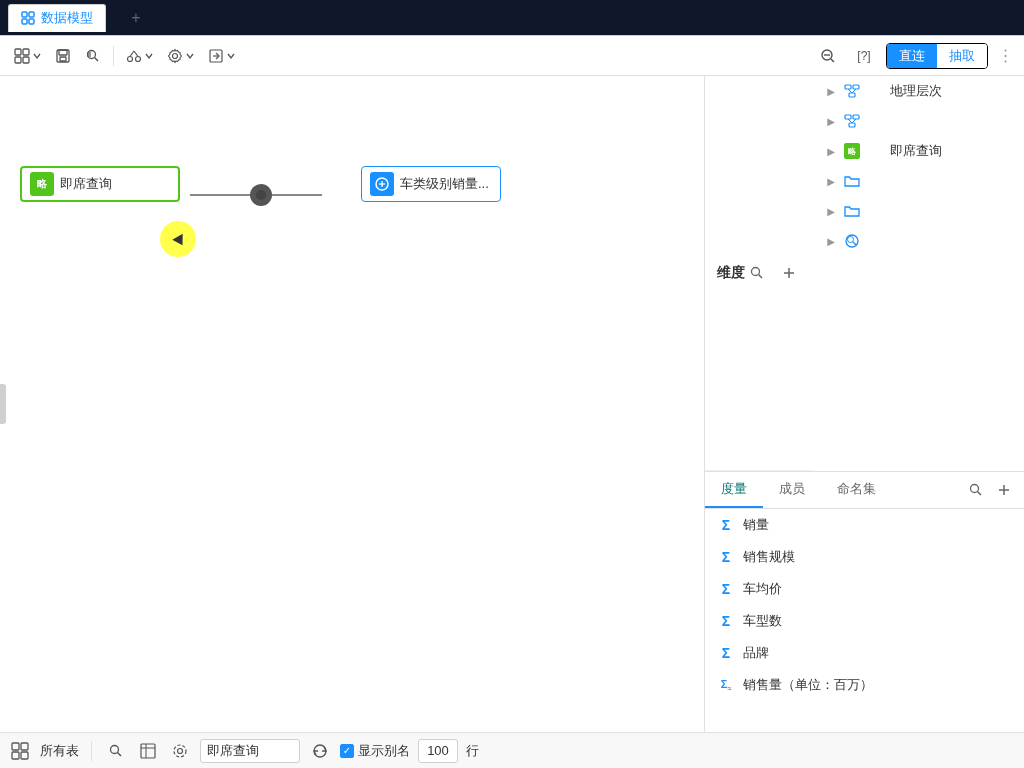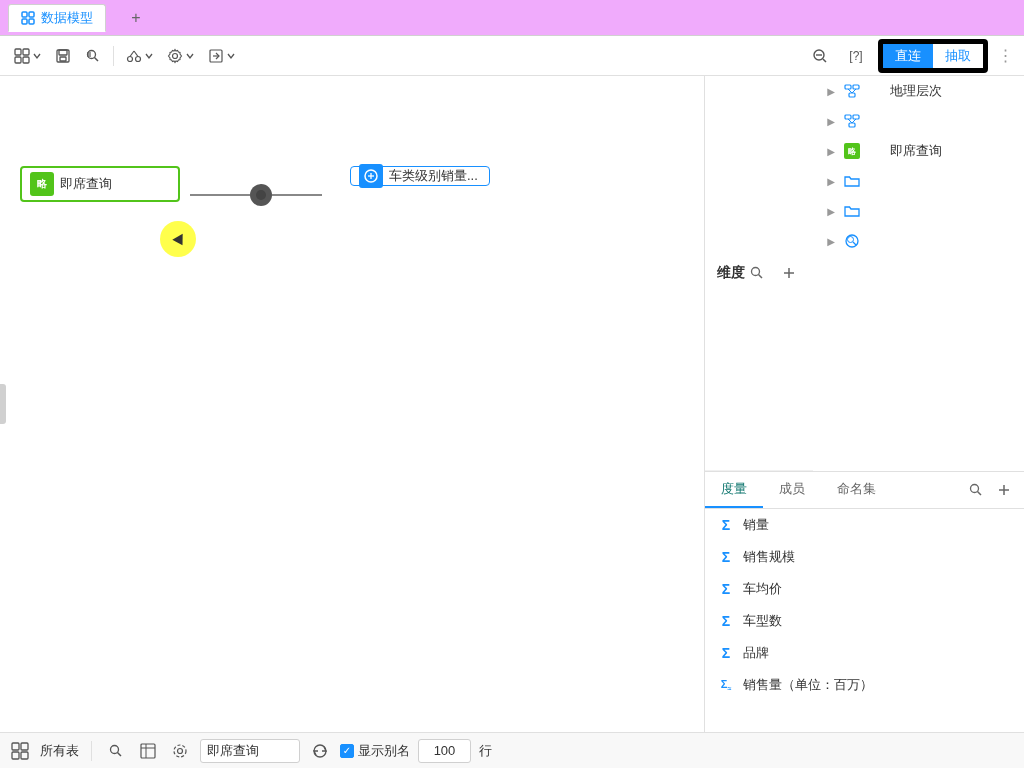--- a/index.html
+++ b/index.html
@@ -11,21 +11,21 @@
       height: 768px;
       overflow: hidden;
       display: flex;
       flex-direction: column;
     }
 
     
     .top-tab-bar {
       display: flex;
       align-items: center;
-      background: #f0abfc;
+      background: #0f172a;
       border-bottom: 1px solid #d0d0d0;
       height: 36px;
       padding: 0 8px;
       gap: 18px;
     }
     .top-tab {
       display: flex;
       align-items: center;
       height: 28px;
       padding: 0 12px;
@@ -92,21 +92,21 @@
       height: 28px;
       display: flex;
       align-items: center;
       justify-content: center;
       cursor: pointer;
       border-radius: 3px;
       color: #555;
     }
     .btn-group {
       display: flex;
-      border: 5px solid #000000;
+      border: 1px solid #000000;
       border-radius: 4px;
       overflow: hidden;
     }
     .btn-group-item {
       padding: 3px 12px;
       cursor: pointer;
       font-size: 13px;
       color: #1890ff;
       background: #fff;
     }
@@ -183,24 +183,25 @@
       display: flex;
       align-items: center;
       justify-content: center;
     }
     .node-box-right {
       display: flex;
       align-items: center;
       border: 1px solid #1890ff;
       border-radius: 4px;
       background: #fff;
-      height: 20px;
+      height: 36px;
       min-width: 140px;
       padding: 0 8px;
       gap: 6px;
+      margin-left: 11px;
     }
     .node-icon-blue {
       width: 24px;
       height: 24px;
       background: #1890ff;
       border-radius: 3px;
       display: flex;
       align-items: center;
       justify-content: center;
       color: #fff;
@@ -418,21 +419,21 @@
       border: 1px solid #1890ff;
       background: #1890ff;
       border-radius: 2px;
       display: flex;
       align-items: center;
       justify-content: center;
       color: #fff;
       font-size: 10px;
     }
     .status-num {
-      width: 53px;
+      width: 40px;
       border: 1px solid #d0d0d0;
       border-radius: 3px;
       padding: 2px 4px;
       font-size: 13px;
       height: 24px;
       text-align: center;
       color: #333;
     }
     .status-label {
       color: #333;

